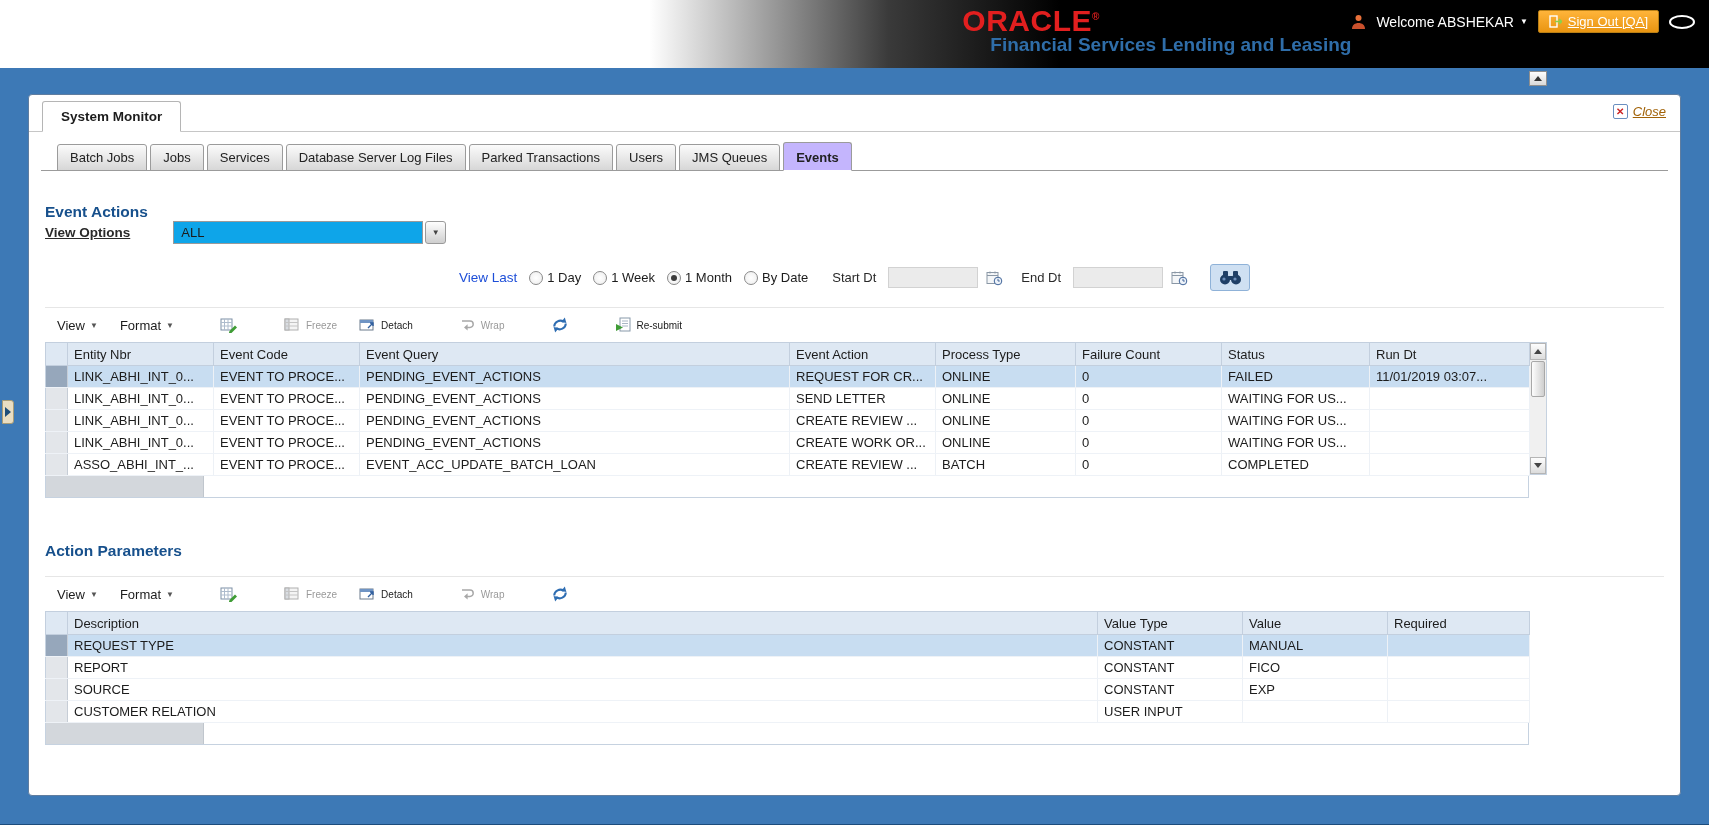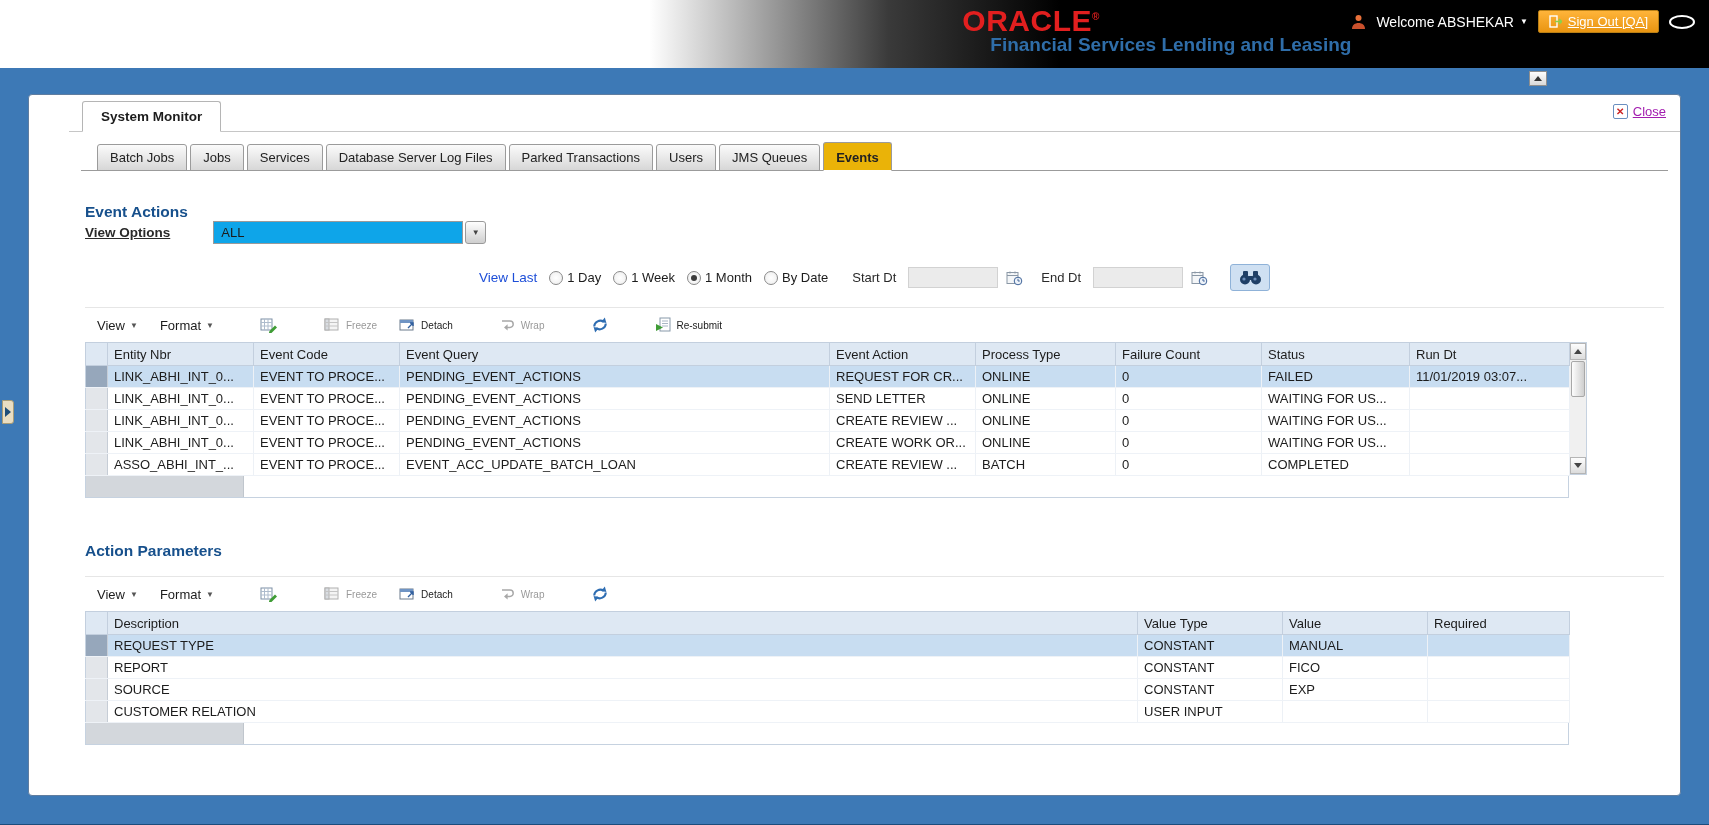--- a/index.html
+++ b/index.html
@@ -45,42 +45,42 @@
   .left-expander {
     position:absolute; left:2px; top:332px; width:12px; height:24px;
     background:#e9ddc2; border:1px solid #a99c76; border-radius:0 3px 3px 0;
     display:flex; align-items:center; justify-content:center; cursor:pointer;
   }
   .tri-right-sm { width:0; height:0; border-top:5px solid transparent; border-bottom:5px solid transparent; border-left:6px solid #1f4e79; }
 
   
   .panel {
     width:1653px; height:702px; margin:0 auto; background:#fff;
-    border:1px solid #5f7da0; border-radius:4px; position:relative;padding-left:40px;
+    border:1px solid #5f7da0; border-radius:4px; position:relative;
   }
   .panel-head { position:relative; height:37px; border-bottom:1px solid #c6c6c6; }
   .sysmon-tab {
     position:absolute; left:13px; bottom:-1px;
     background:#fff; border:1px solid #b5b5b5; border-bottom:1px solid #fff;
     border-radius:3px 3px 0 0; padding:7px 18px; font-weight:bold; font-size:13.5px;
   }
   .close-link { position:absolute; right:14px; top:9px; display:flex; align-items:center; gap:5px; cursor:pointer; }
   .close-icon {
     width:15px; height:15px; background:#fff; border:1px solid #6a8fc0; border-radius:2px;
     color:#cc2222; font-size:10px; font-weight:bold; line-height:13px; text-align:center;
   }
-  .close-text { color:#a21caf; text-decoration:underline; font-size:13px; }
+  .close-text { color:#a16207; text-decoration:underline; font-size:13px;font-style:italic; }
 
   
   .tabbar { display:flex; align-items:flex-end; gap:3px; margin:10px 12px 0; border-bottom:1px solid #9b9b9b; padding-left:16px; }
   .tab {
     background:linear-gradient(#fbfbfb,#d7d7d7); border:1px solid #9b9b9b; margin-bottom:-1px;
     border-radius:3px 3px 0 0; padding:5px 12px 5px; font-size:13px; color:#222; cursor:pointer; white-space:nowrap;
   }
-  .tab.active { background:#eab308; border-bottom:1px solid #fff; font-weight:bold; padding-top:7px; }
+  .tab.active { background:#c4b5fd; border-bottom:1px solid #fff; font-weight:bold; padding-top:7px; }
 
   .content { padding:0 16px; }
   .section-title { color:#17508c; font-weight:bold; font-size:15.5px; margin:32px 0 0; }
   .section-title.second { margin-top:44px; }
 
   
   .view-options-row { display:flex; align-items:center; }
   .view-options-label { font-weight:bold; text-decoration:underline; color:#2a2a2a; font-size:13.5px; }
   .combo { display:flex; margin-left:43px; }
   .combo-value { width:250px; height:23px; border:1px solid #9a9a9a; background:#0ea5e9; padding:3px 7px; font-size:13px; }

